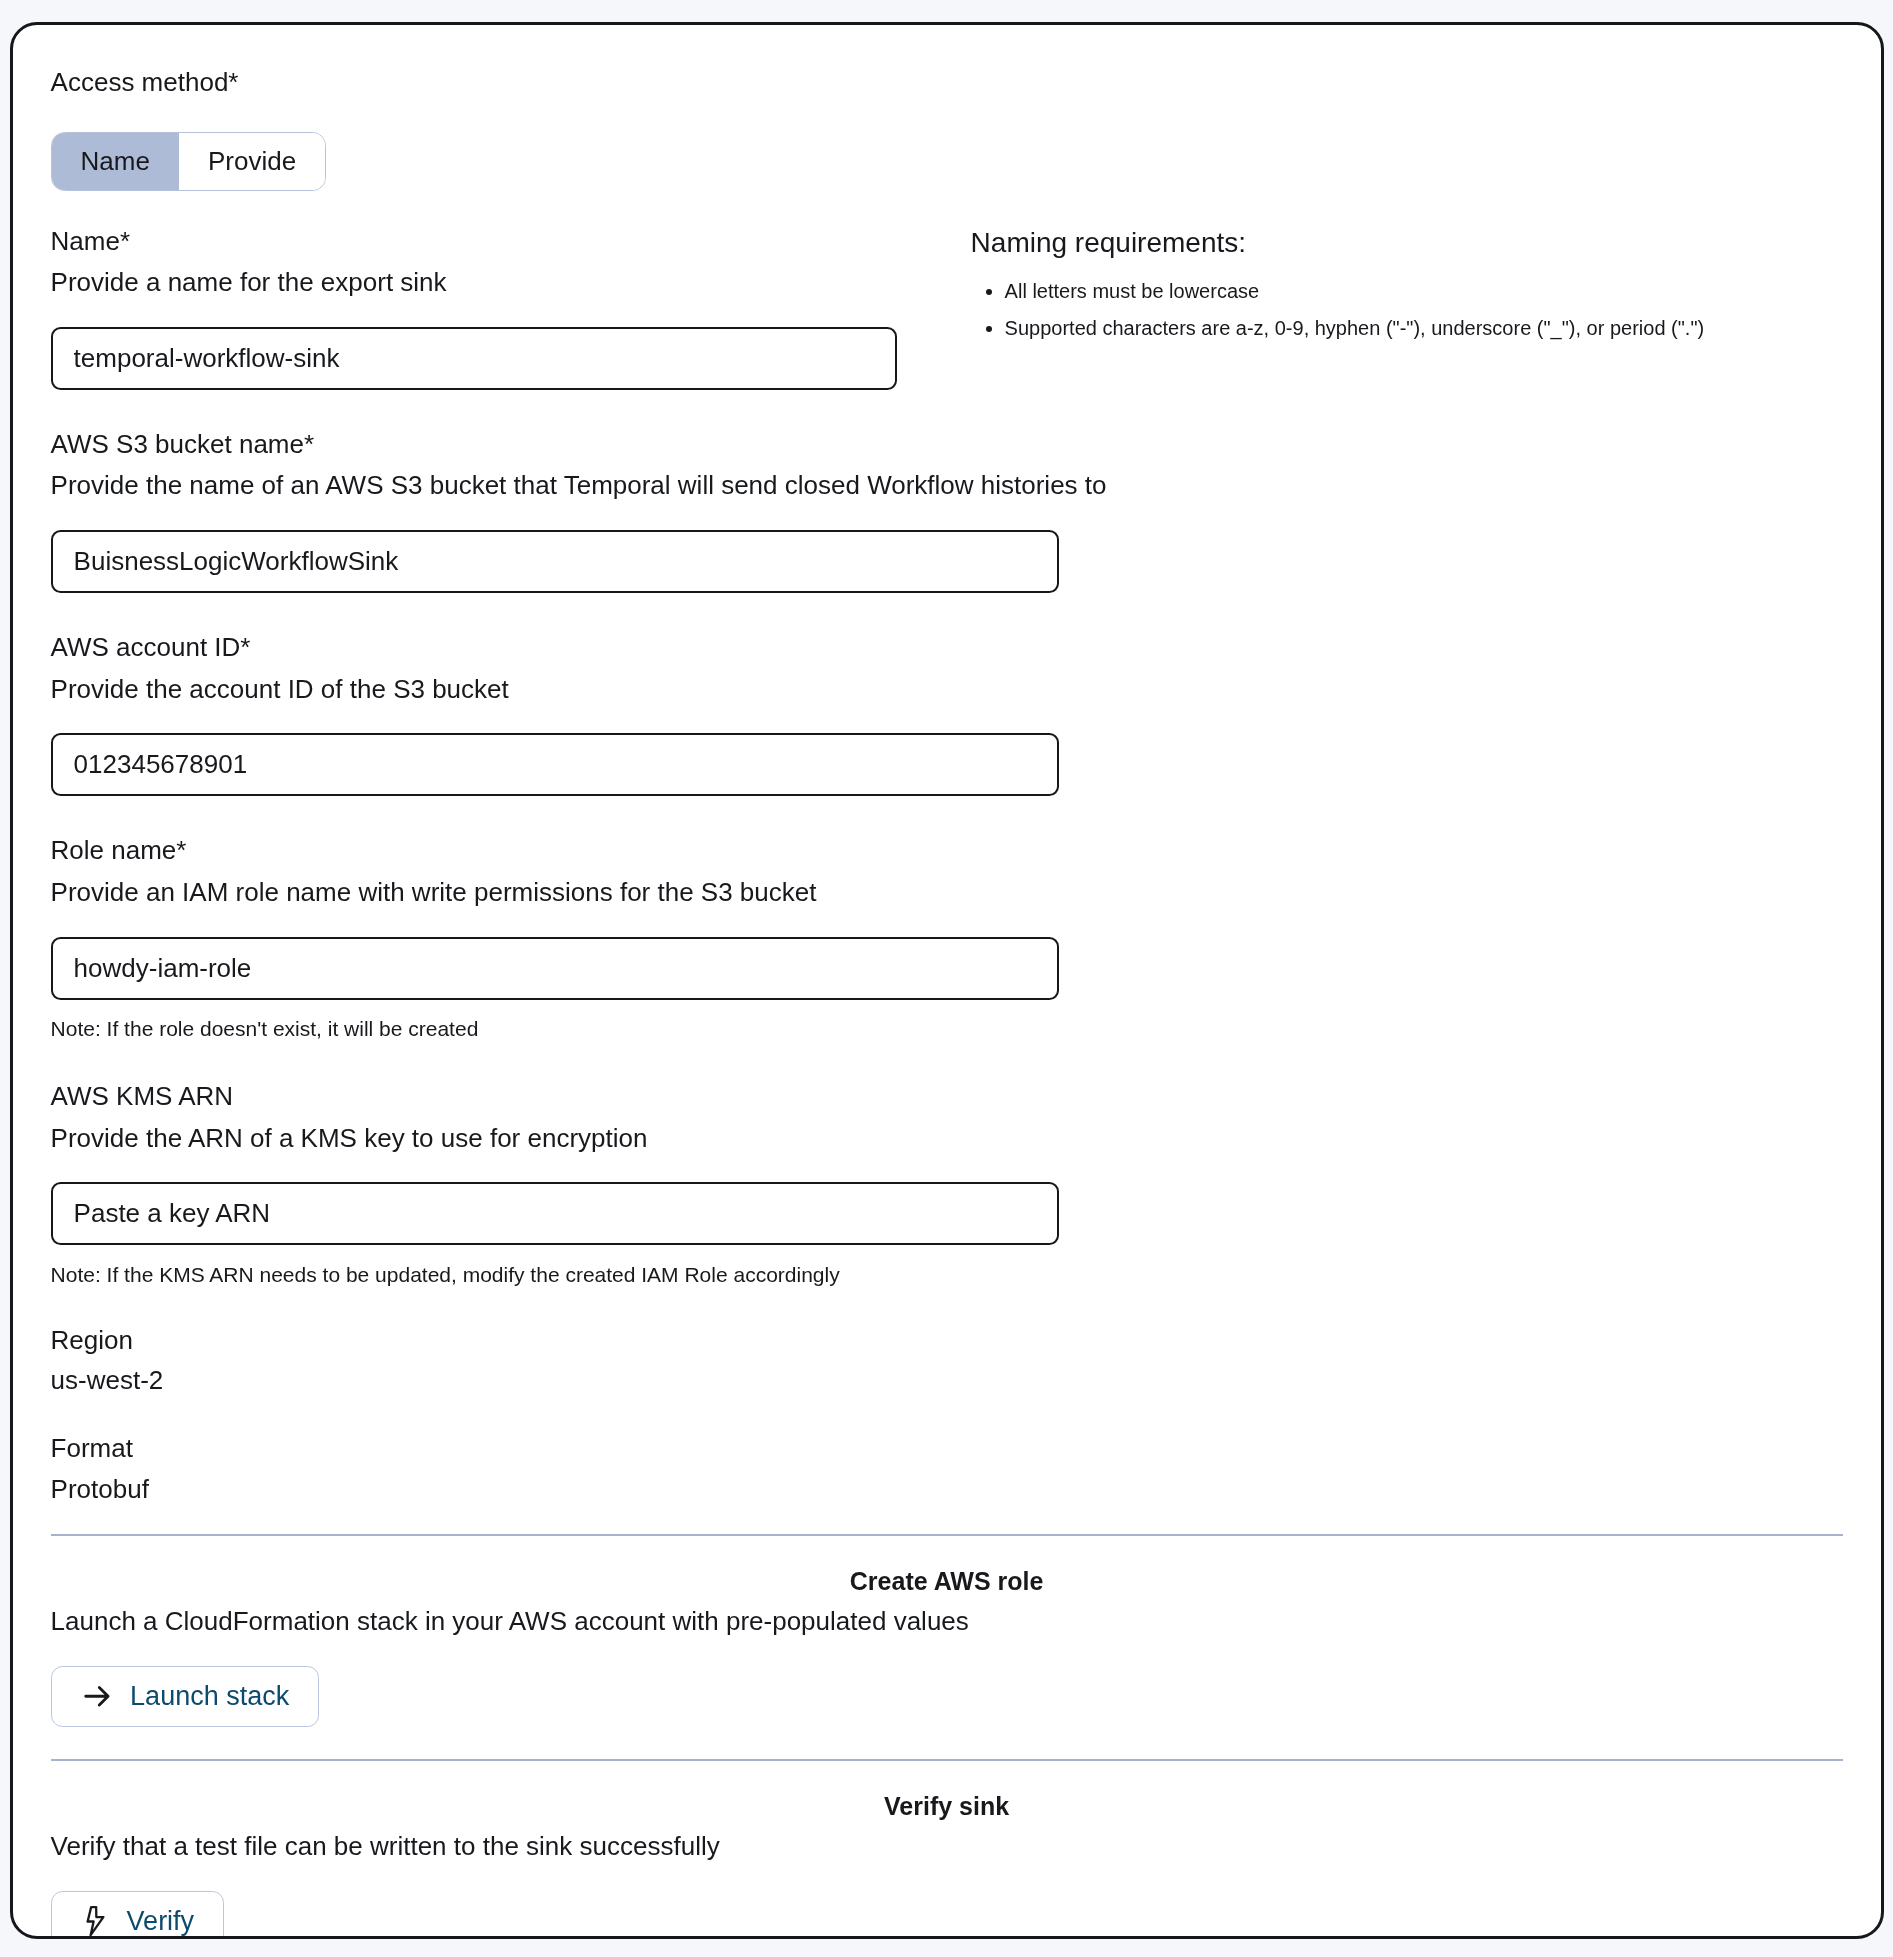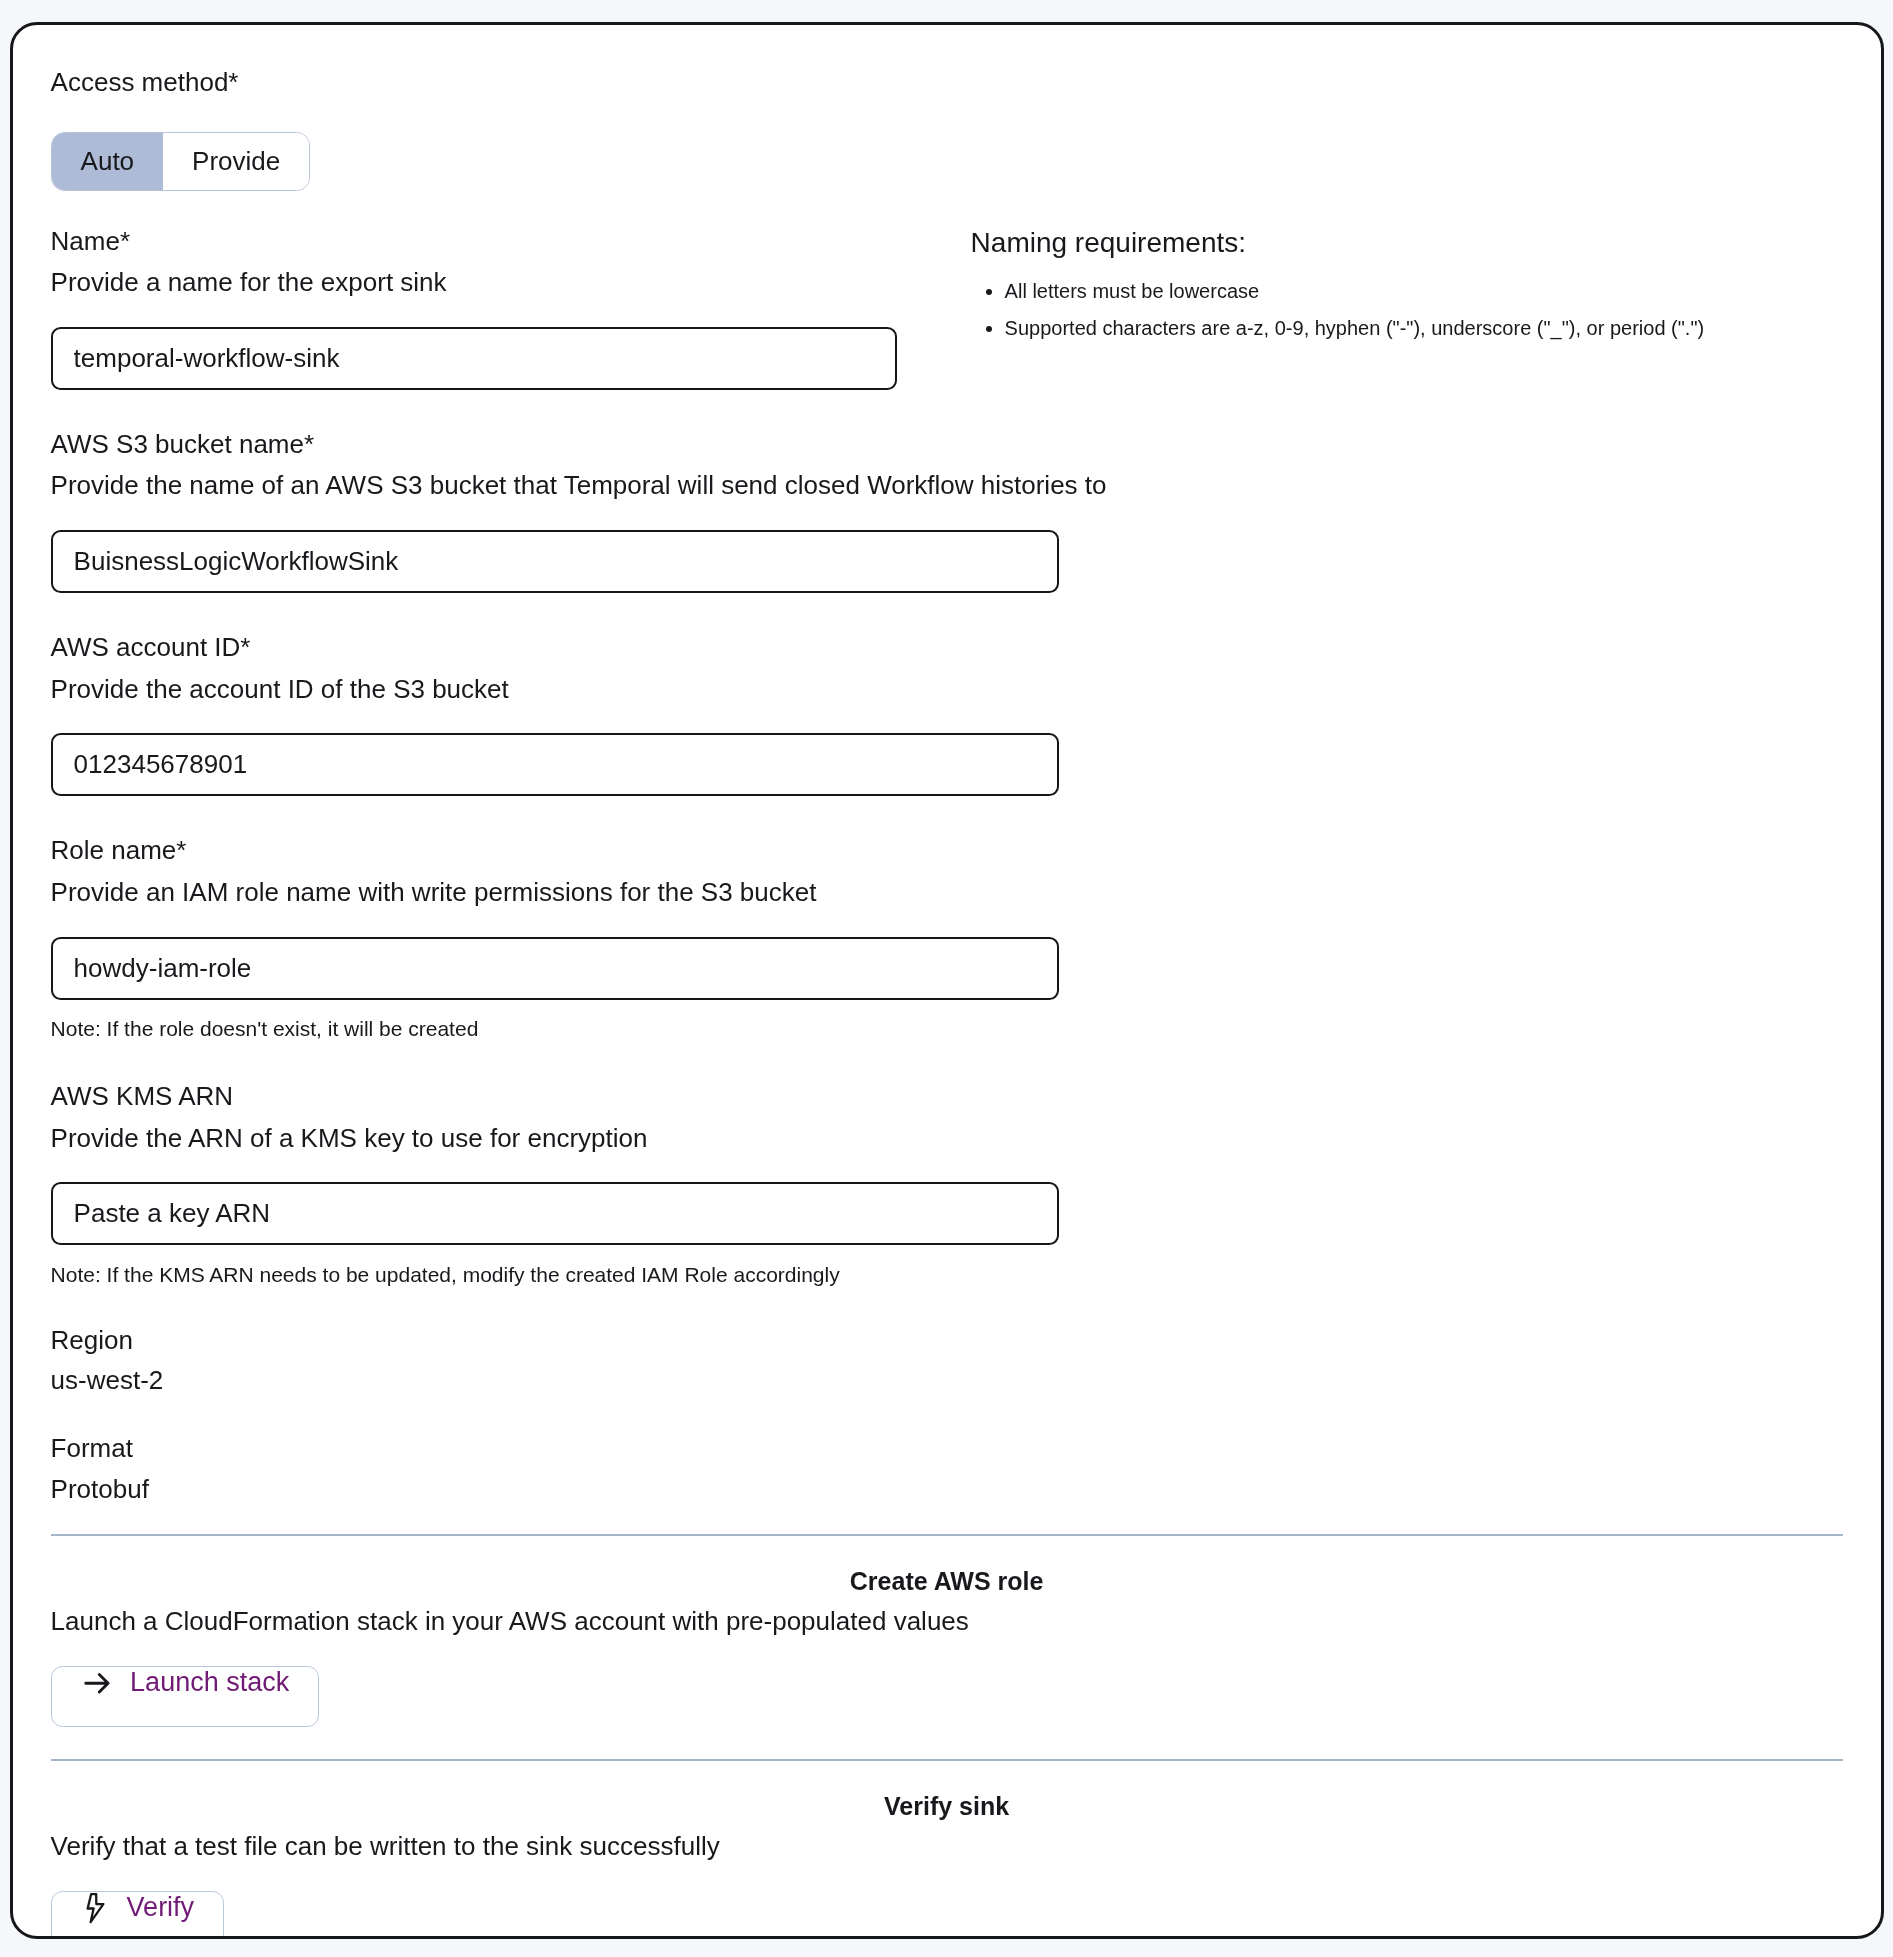--- a/index.html
+++ b/index.html
@@ -83,43 +83,43 @@
   .static-value{font-size:26px; margin-top:7.6px;}
 
   .divider{
     height:0;
     border-top:2.4px solid #a5b3cb;
     margin-top:29px;
   }
 
   .btn{
     display:inline-flex;
-    align-items:flex-start;
+    align-items:center;
     gap:17px;
     border:1.9px solid #bac6de;
     border-radius:11.5px;
     background:#ffffff;
     font-family:"Liberation Sans", sans-serif;
     font-size:27px;
-    color:#701a75;
+    color:#0c4a6e;
     padding:0 29px;
     height:61px;
     cursor:pointer;
   }
   .btn svg{flex:0 0 auto;}
 </style>
 </head>
 <body>
 
 <div class="card">
 
   <div class="label">Access method*</div>
 
   <div class="toggle">
-    <div class="seg selected">Auto</div>
+    <div class="seg selected">Name</div>
     <div class="seg">Provide</div>
   </div>
 
   <div class="row">
     <div class="col-left">
       <div class="label">Name*</div>
       <div class="desc">Provide a name for the export sink</div>
       <input class="text w-name" type="text" value="temporal-workflow-sink" style="">
     </div>
     <div class="col-right">

